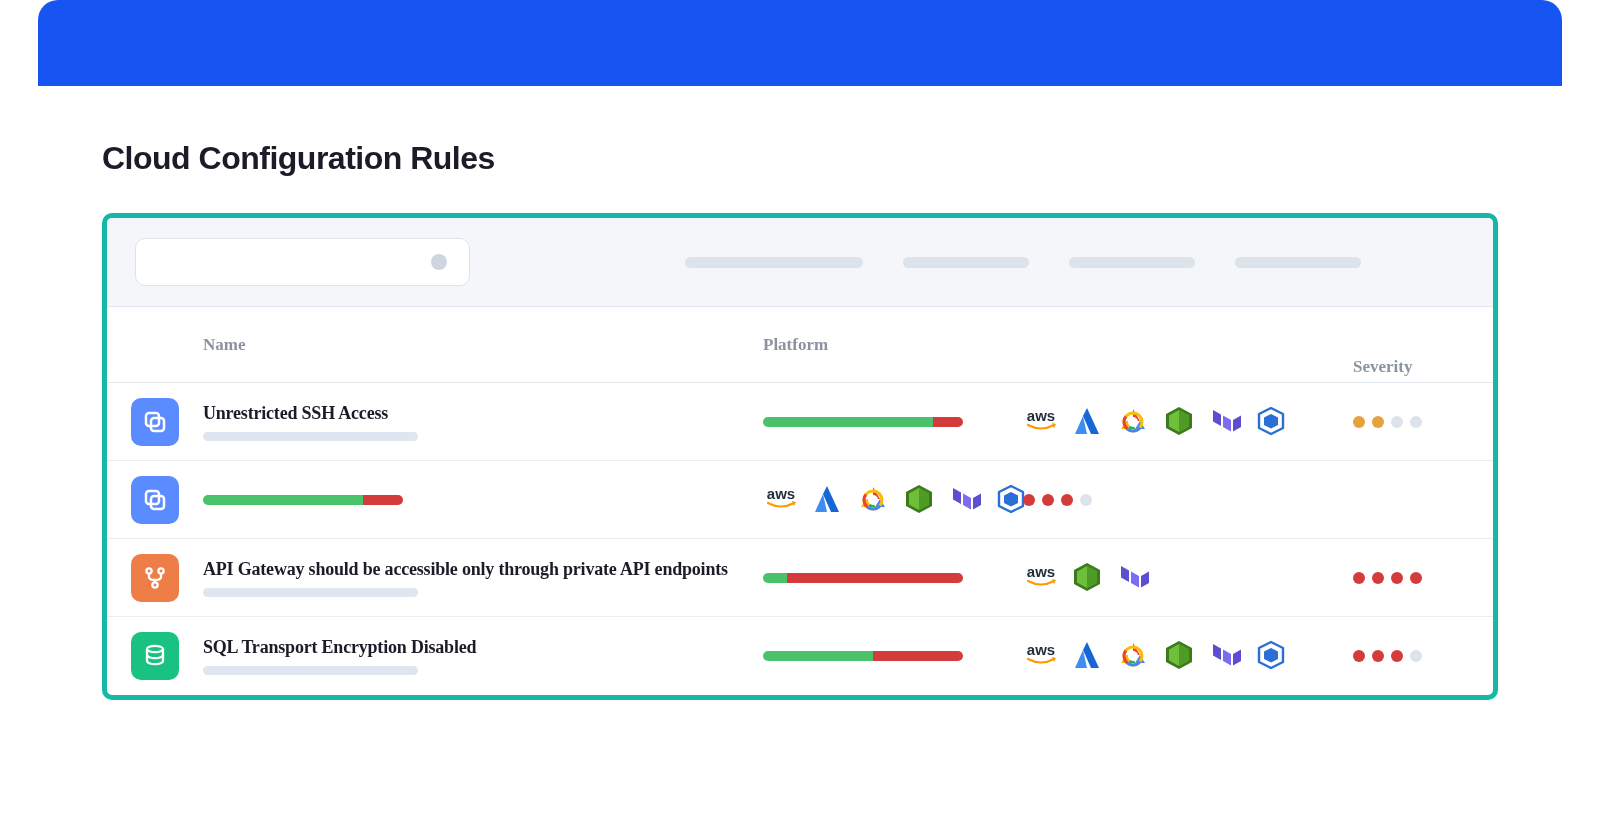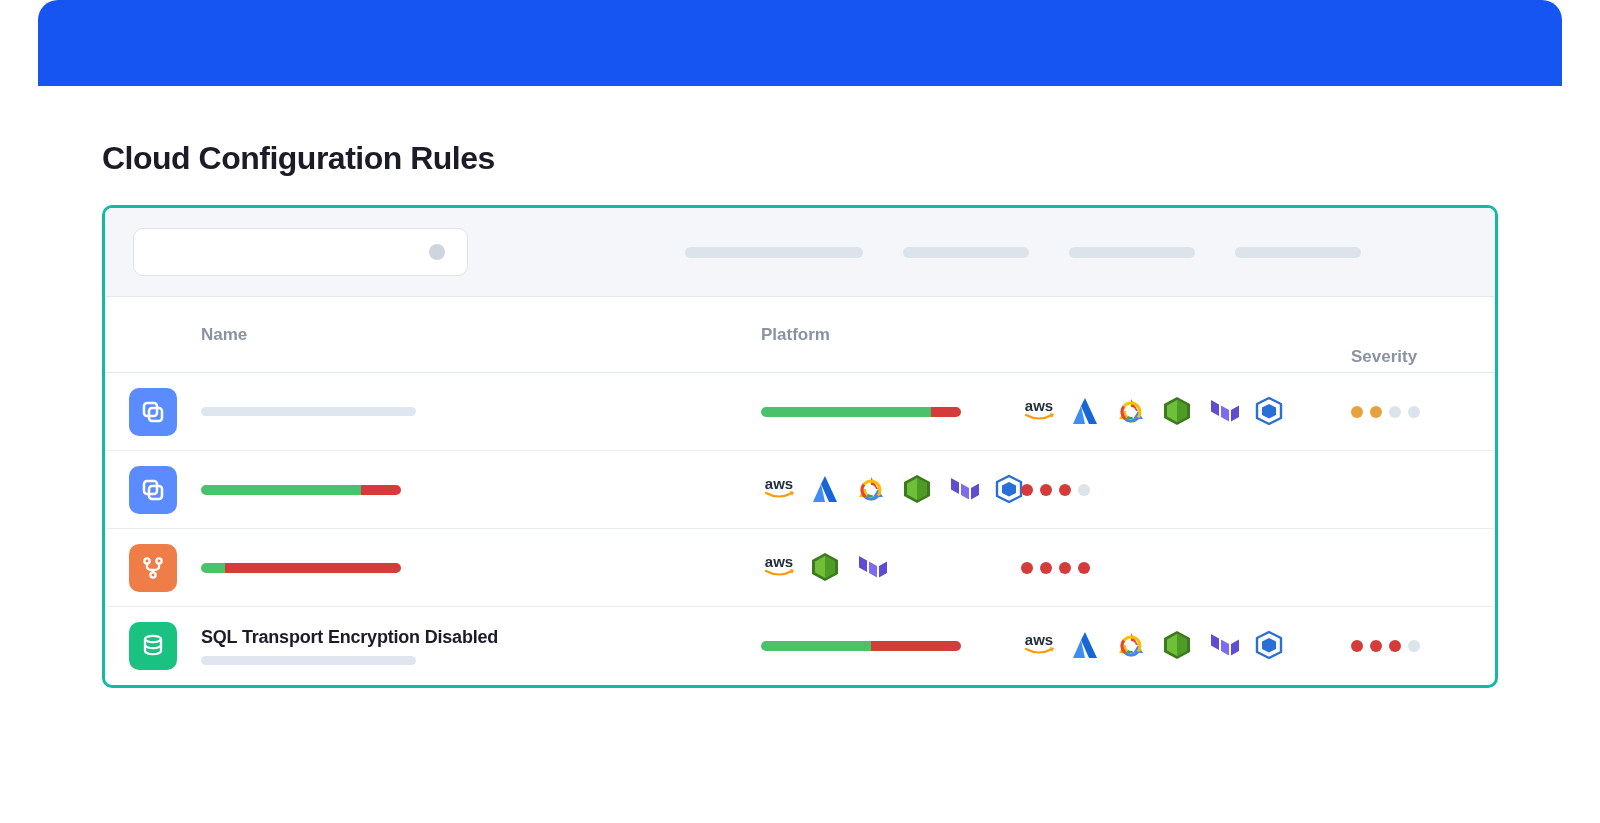--- a/index.html
+++ b/index.html
@@ -25,27 +25,28 @@
     background: #1655f2;
   }
   .content {
     padding: 54px 64px 0 64px;
   }
   .page-title {
     font-size: 32px;
     font-weight: 800;
     letter-spacing: -0.5px;
     color: #1c1c28;
-    margin-bottom: 28px;
+    margin-bottom: 36px;
   }
   .card {
-    border: 3px solid #14b8a6;
+    border: 5px solid #14b8a6;
     border-radius: 10px;
     overflow: hidden;
     background: #fff;
+    font-family: Liberation Serif, serif;
   }
   .toolbar {
     background: #f4f6fa;
     padding: 20px 28px;
     display: flex;
     align-items: center;
     gap: 40px;
     border-bottom: 1px solid #e3e8ee;
   }
   .search-box {
@@ -203,20 +204,21 @@
       <div id="rows">
           <div class="row">
             <div class="row-icon-cell">
               <div class="row-icon blue">
                 <svg width="26" height="26" viewBox="0 0 26 26">
                   <use href="#ic-copy"></use>
                 </svg>
               </div>
             </div>
             <div class="name-cell">
+              <div class="rule-name">Unrestricted SSH Access</div>
               <div class="name-placeholder"></div>
             </div>
             <div class="results-cell">
               <div class="results-bar">
                 <div class="bar-green" style="width: 85%;"></div>
                 <div class="bar-red" style="width: 15%;"></div>
               </div>
             </div>
             <div class="platforms-cell">
               <span class="plat-icon">
@@ -310,20 +312,24 @@
               <div class="sev-dot"></div>
             </div>
           </div>
           <div class="row">
             <div class="row-icon-cell">
               <div class="row-icon orange">
                 <svg width="26" height="26" viewBox="0 0 26 26">
                   <use href="#ic-branch"></use>
                 </svg>
               </div>
+            </div>
+            <div class="name-cell">
+              <div class="rule-name">API Gateway should be accessible only through private API endpoints</div>
+              <div class="name-placeholder"></div>
             </div>
             <div class="results-cell">
               <div class="results-bar">
                 <div class="bar-green" style="width: 12%;"></div>
                 <div class="bar-red" style="width: 88%;"></div>
               </div>
             </div>
             <div class="platforms-cell">
               <span class="plat-icon">
                 <svg width="36" height="36" viewBox="0 0 36 36">

